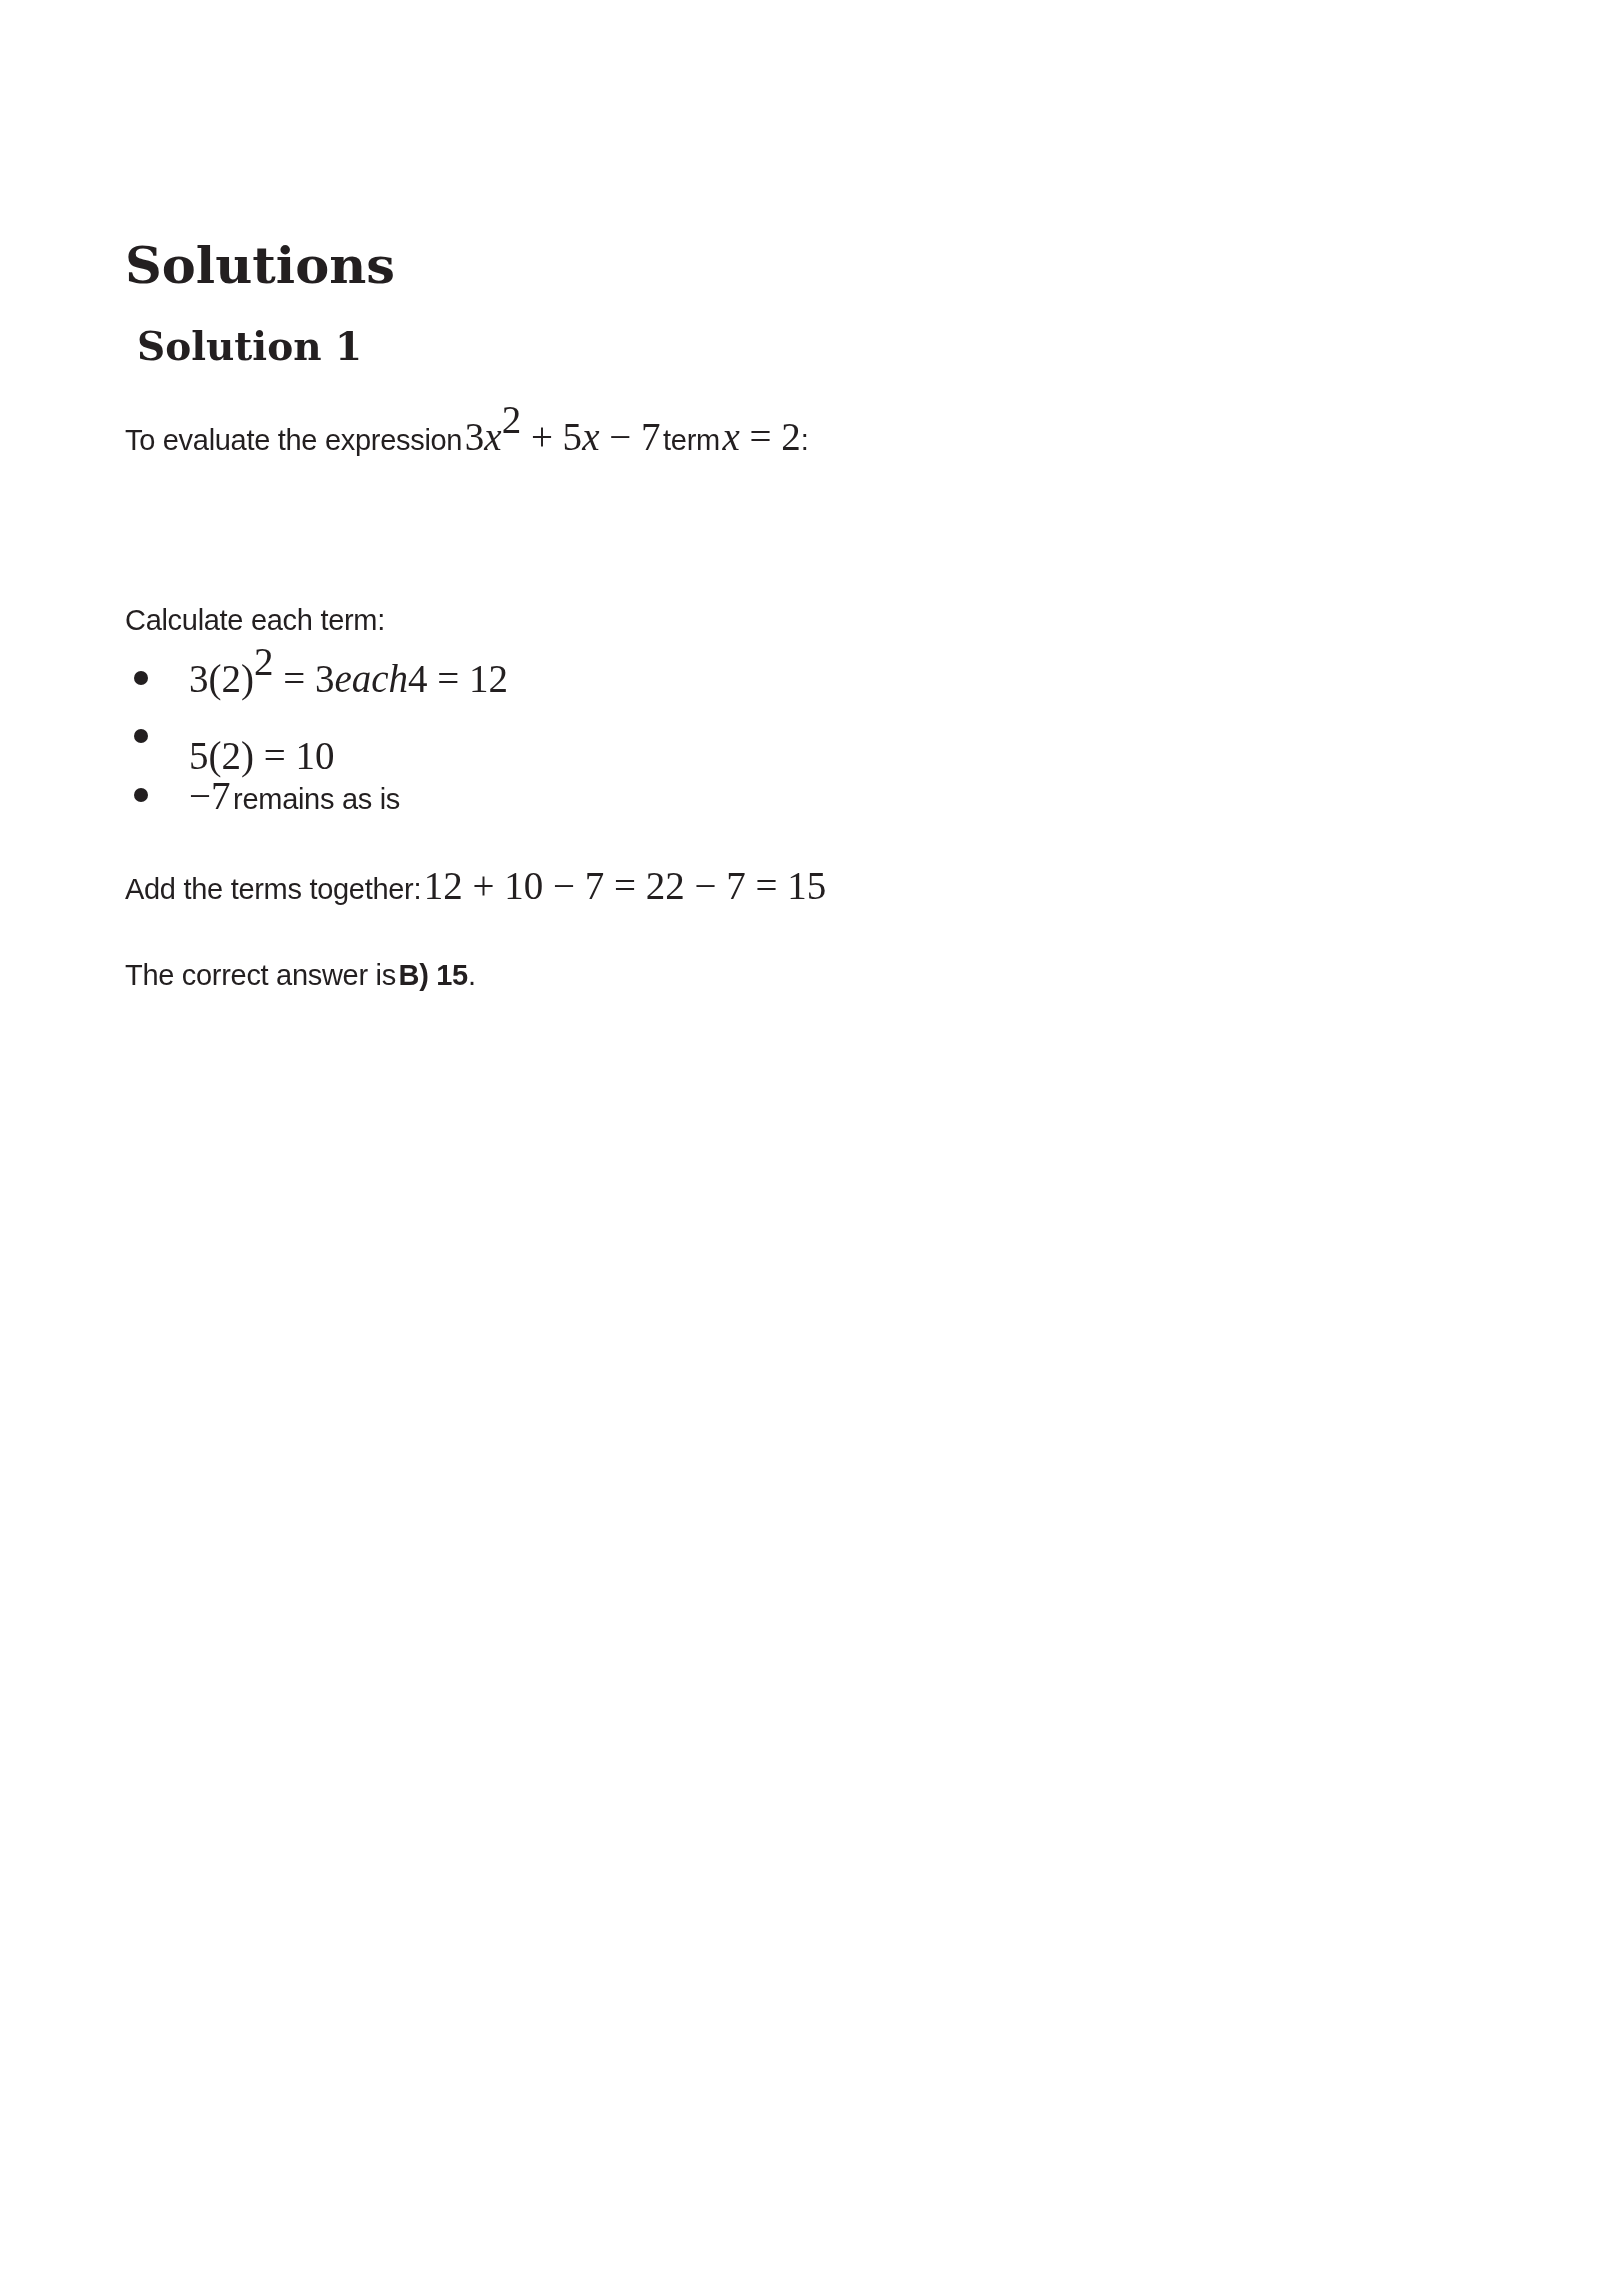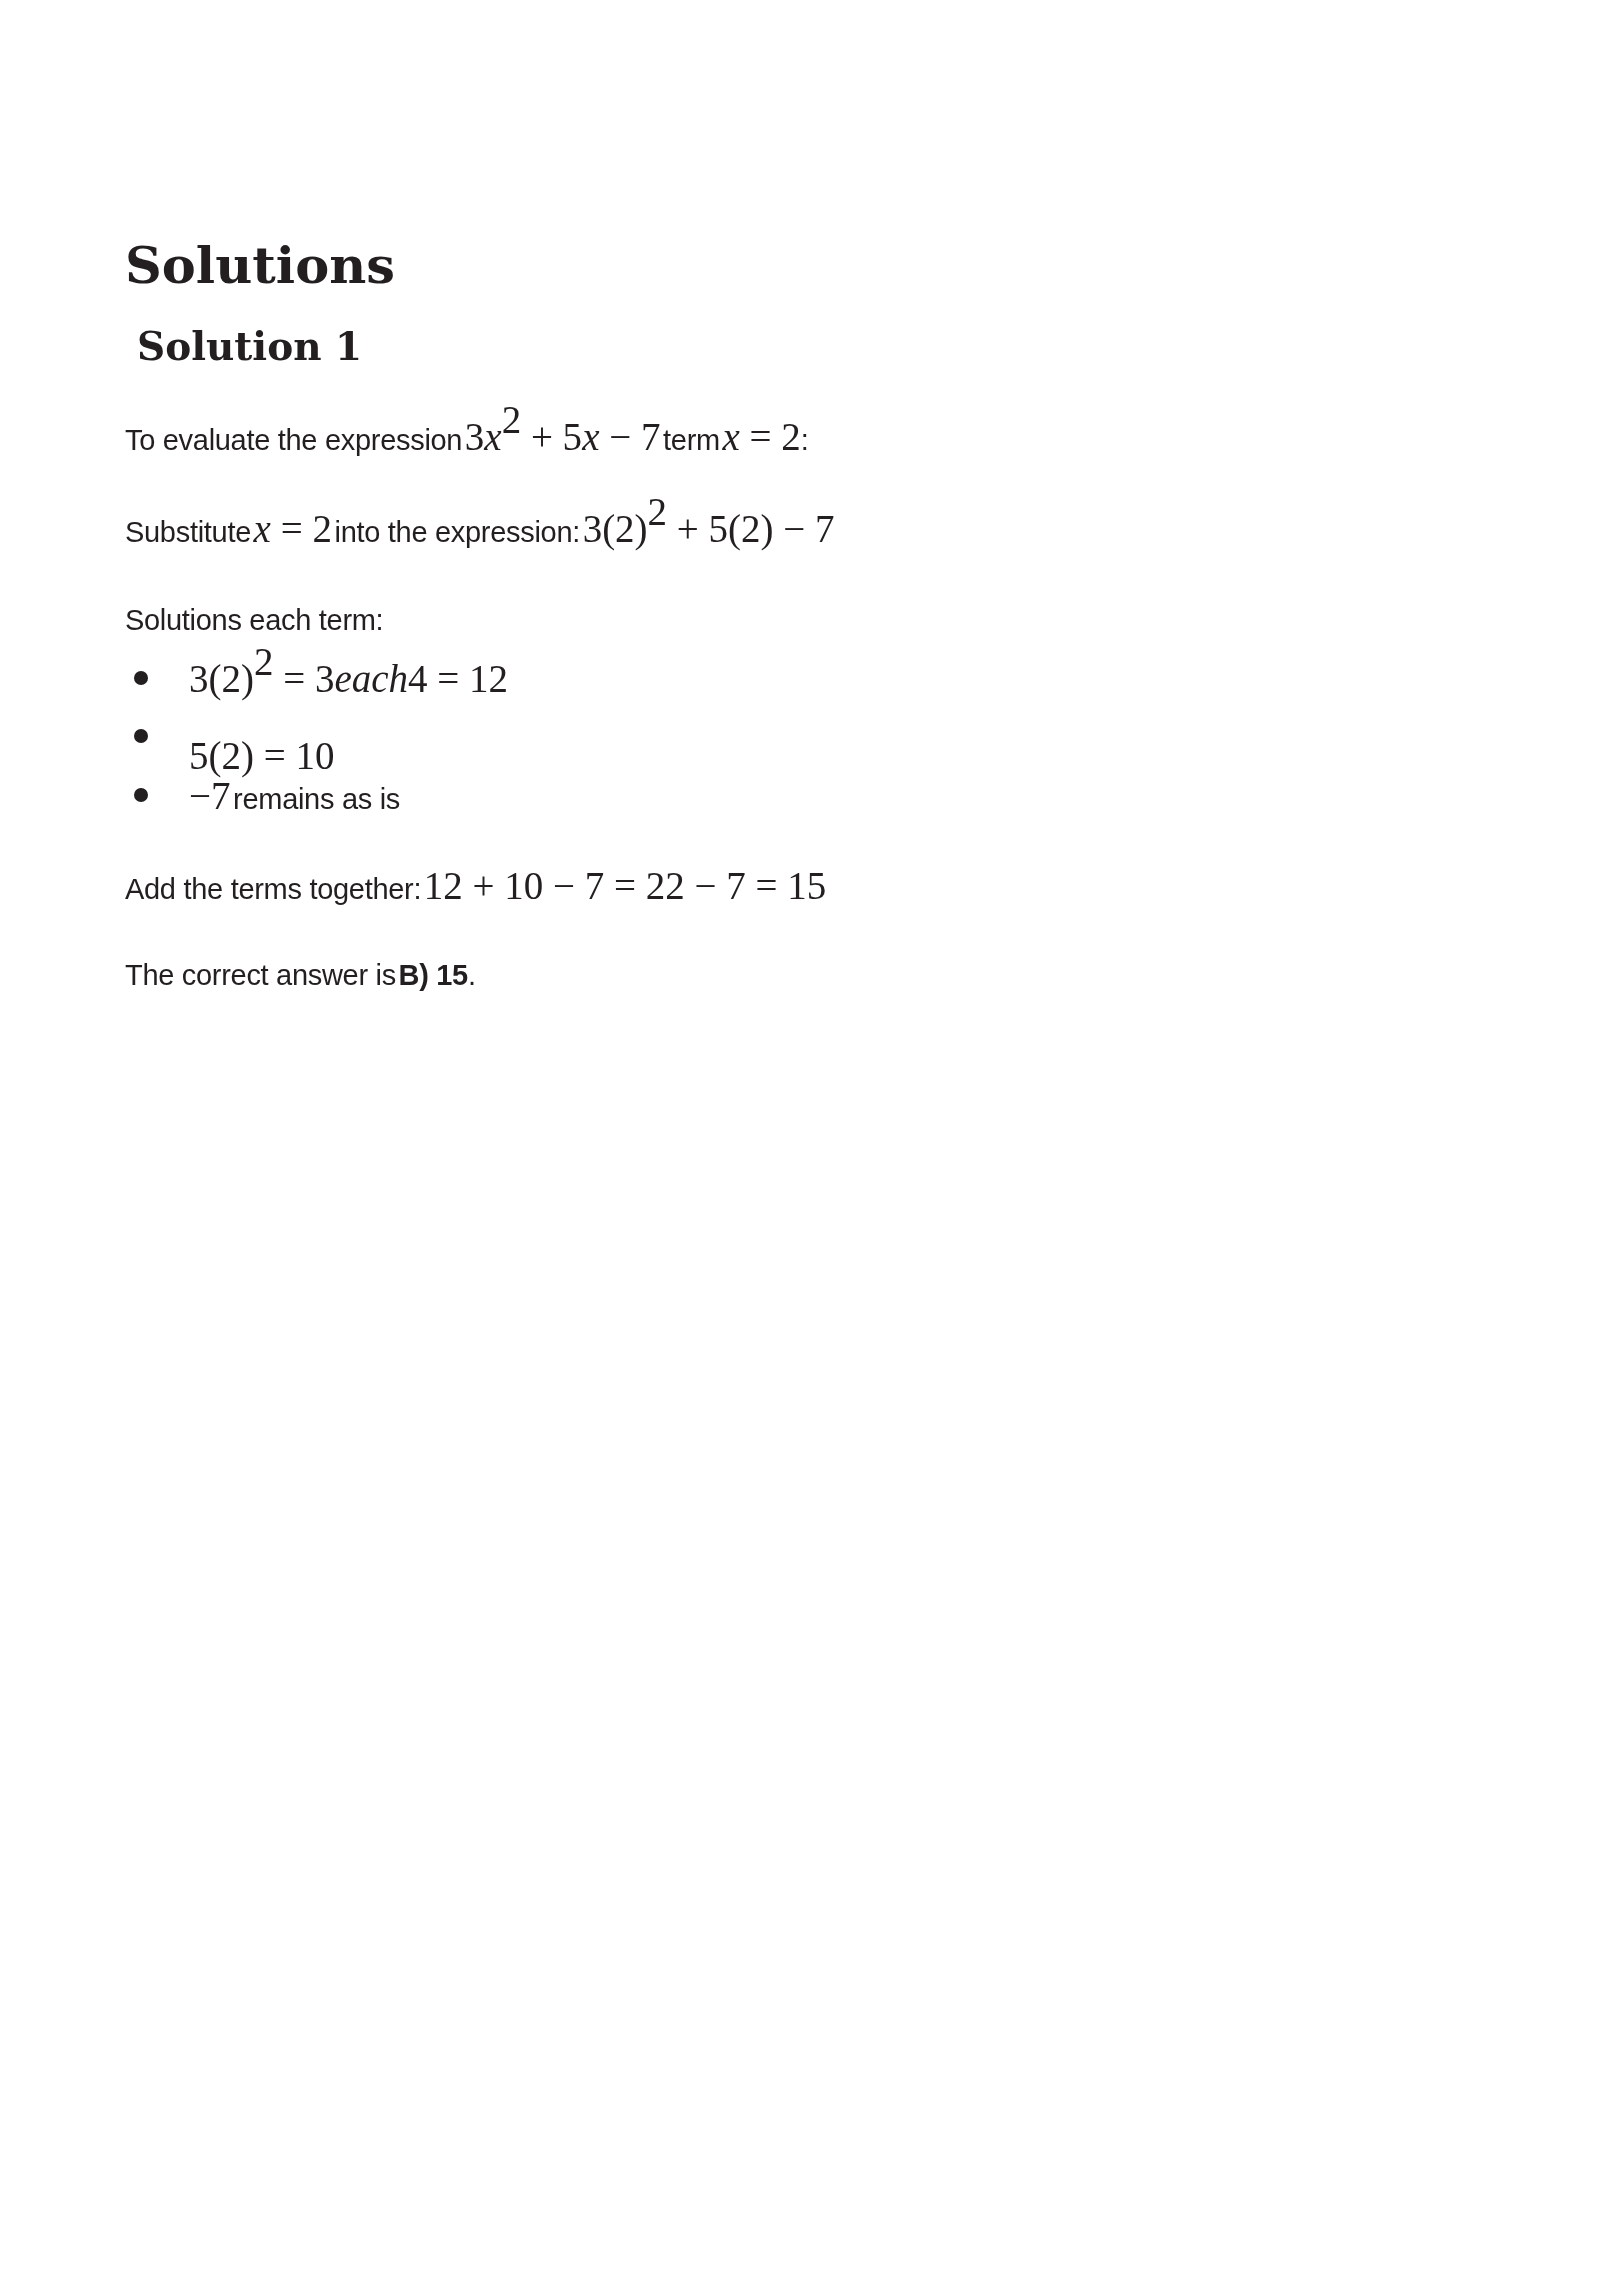--- a/index.html
+++ b/index.html
@@ -24,28 +24,22 @@
   <h1 class="h1">Solutions</h1>
   <h2 class="h2">Solution 1</h2>
 
   <div class="line" style="top:417px;">
     <span class="txt">To evaluate the expression</span>
     <span class="m">3</span><span class="mi">x</span><sup class="m">2</sup><span class="m"> + 5</span><span class="mi">x</span><span class="m"> − 7</span>
     <span class="txt">term</span>
     <span class="mi">x</span><span class="m"> = 2</span><span class="txt">:</span>
   </div>
 
-  <div class="line" style="top:509px;">
-    <span class="txt">Substitute</span>
-    <span class="mi">x</span><span class="m"> = 2</span>
-    <span class="txt">into the expression:</span>
-    <span class="m">3(2)</span><sup class="m">2</sup><span class="m"> + 5(2) − 7</span>
-  </div>
 
-  <div class="line txt" style="top:606px;">Solutions each term:</div>
+  <div class="line txt" style="top:606px;">Calculate each term:</div>
 
   <div class="bullet" style="top:671px;"></div>
   <div class="item" style="top:659px;">
     <span class="m">3(2)</span><sup class="m">2</sup><span class="m"> = 3</span><span class="mi">each</span><span class="m">4 = 12</span>
   </div>
 
   <div class="bullet" style="top:729px;"></div>
   <div class="item" style="top:736px;">
     <span class="m">5(2) = 10</span>
   </div>

